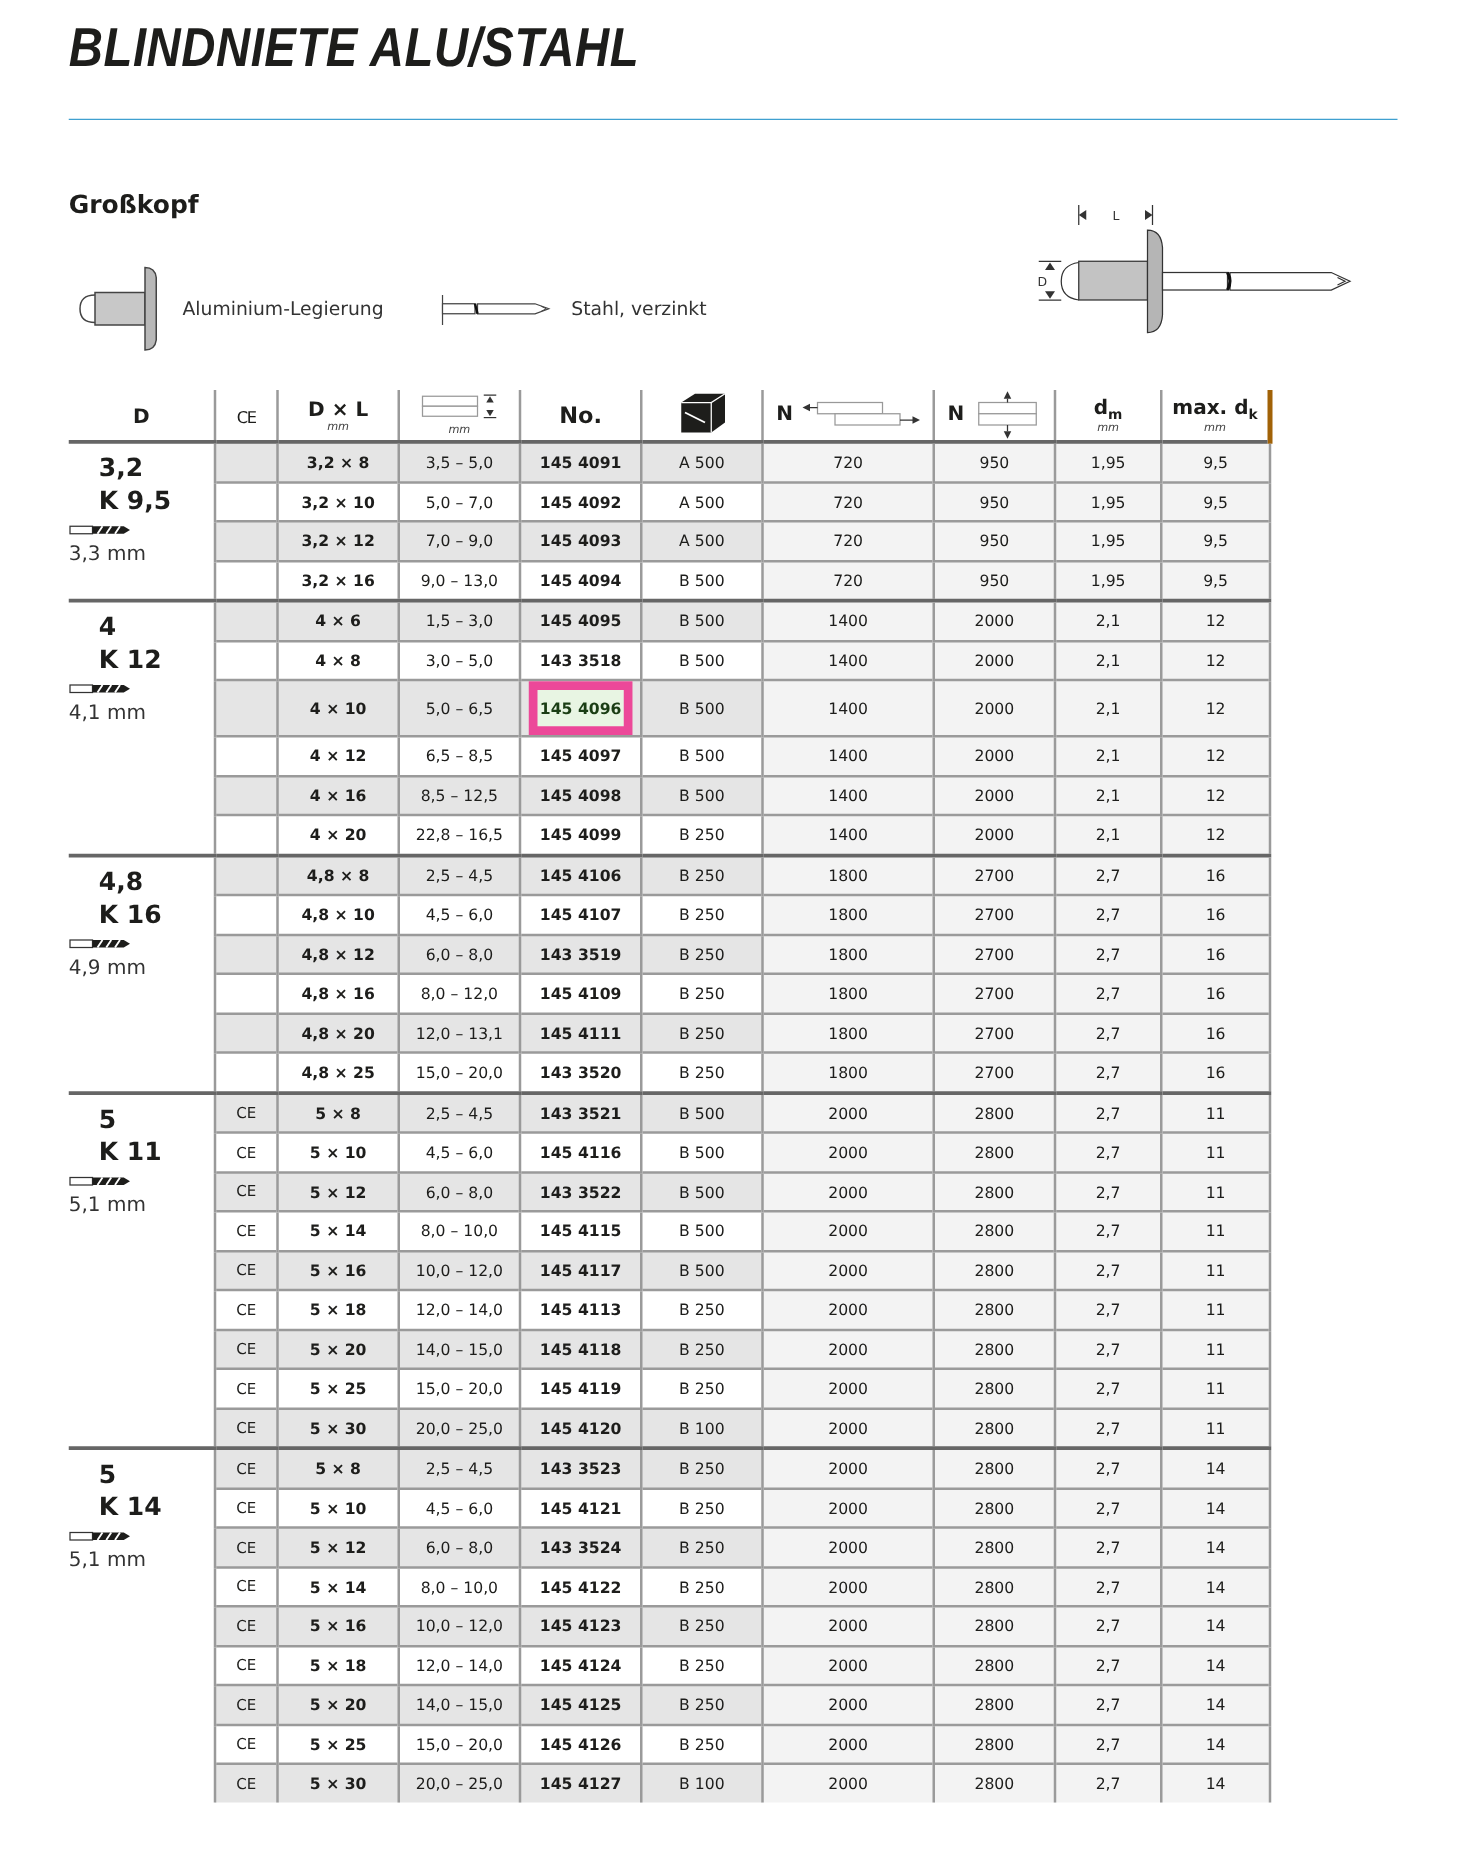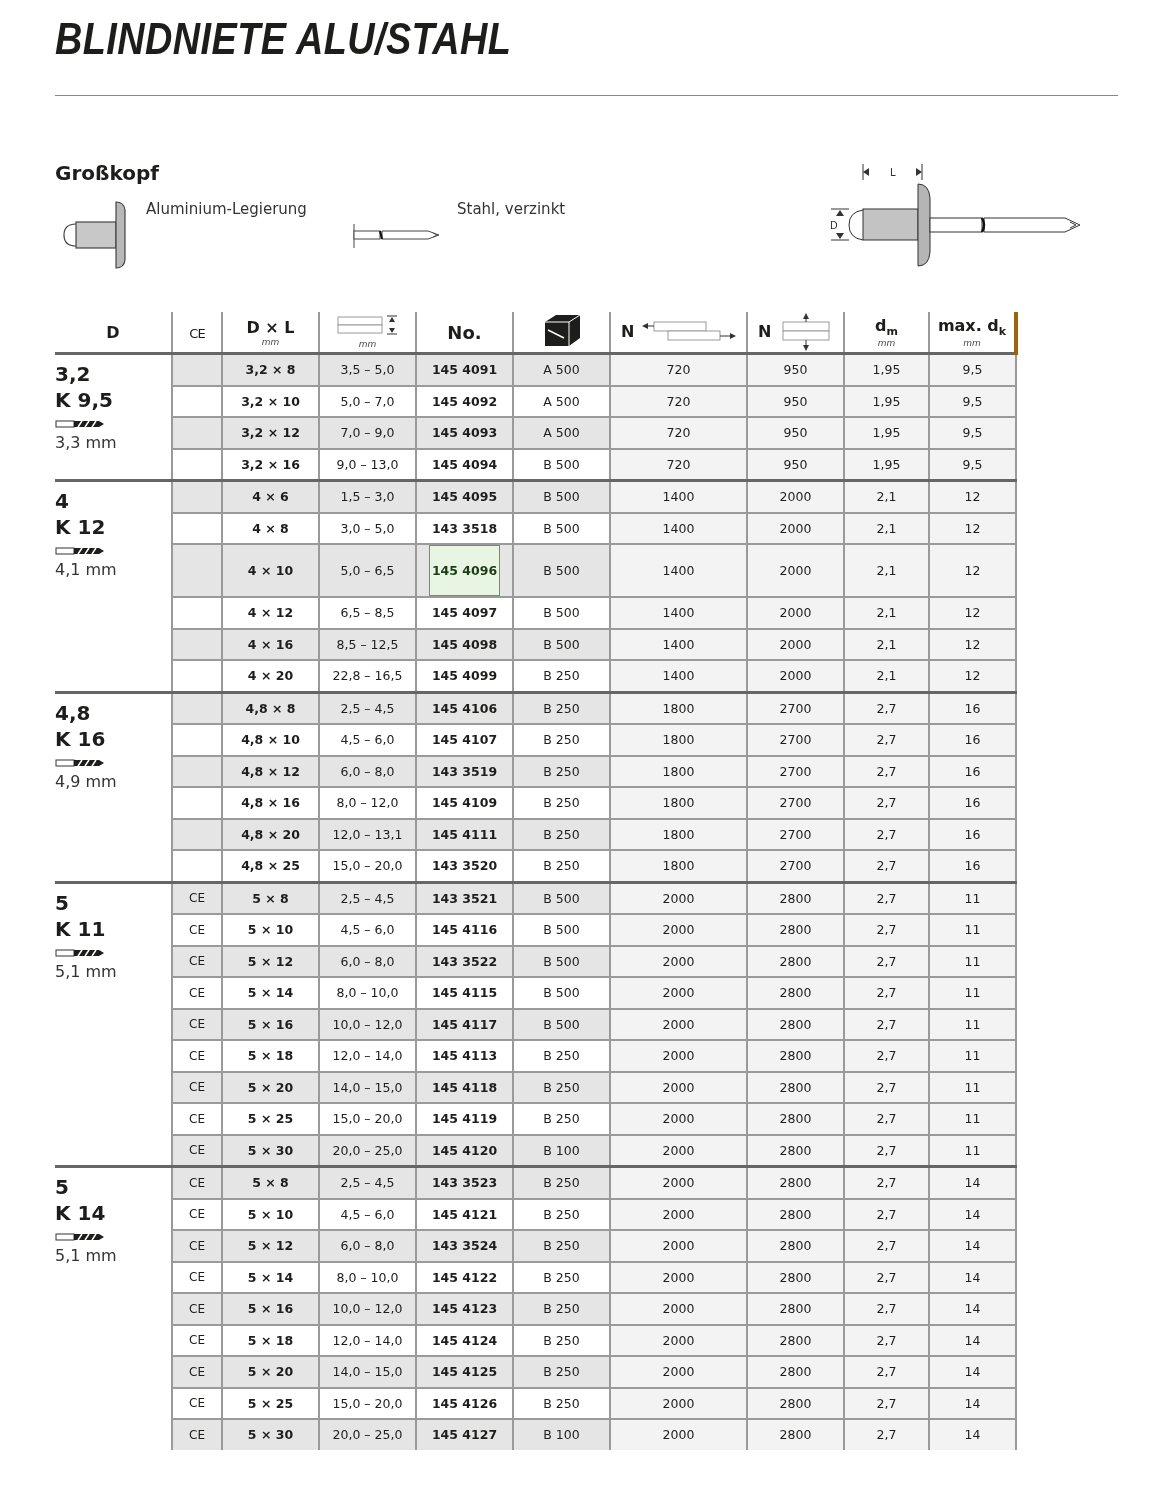--- a/index.html
+++ b/index.html
@@ -1,41 +1,41 @@
 <!DOCTYPE html>
 <html><head>
 <meta charset="utf-8">
 <style>
   html, body { margin:0; padding:0; background:#ffffff; }
   body { width:1169px; height:1497px; position:relative; font-family:"DejaVu Sans", sans-serif; color:#1d1d1b; overflow:hidden; }
   .title { position:absolute; left:55px; top:14px; font-family:"Liberation Sans", sans-serif; font-weight:bold; font-style:italic; font-size:44px; letter-spacing:0.5px; transform:scaleX(0.86); transform-origin:left top; color:#1d1d1b; }
   .rule { position:absolute; left:55px; top:95px; width:1063px; height:1px; background:#3fa0d0; }
-  .subtitle { position:absolute; left:55px; top:151px; font-size:20px; font-weight:bold;margin-top:10px; }
-  .legend { position:absolute; top:200px; height:70px; display:flex; align-items:flex-start; }
+  .subtitle { position:absolute; left:55px; top:151px; font-size:20px; font-weight:bold; }
+  .legend { position:absolute; top:212px; height:70px; display:flex; align-items:center; }
   .legend .lbl { font-size:15px; color:#333; margin-left:14px; }
   .diagram { position:absolute; left:825px; top:158px; }
 
   table { position:absolute; left:55px; top:312px; border-collapse:collapse; table-layout:fixed; }
   th { font-size:16px; font-weight:bold; height:40px; border-bottom:3px solid #666; text-align:center; vertical-align:middle; padding:0; position:relative; }
   th + th, td.c { border-left:2px solid #9a9a9a; }
   th small { display:block; font-size:9px; font-weight:normal; color:#444;font-style:italic; }
   td { height:29.5px; padding:0; font-size:12.5px; text-align:center; vertical-align:middle; border-top:2px solid #9a9a9a; }
   td.grp { text-align:left; vertical-align:top; border-top:none; background:#fff; padding-top:6px; padding-left:0; }
   tr.first td { border-top:3px solid #666; }
   tr.first td.grp { border-top:3px solid #666; }
   td.bold { font-weight:bold; }
   td.last { border-right:2px solid #9a9a9a; }
   tr.odd td.alt { background:#e5e5e5; }
   tr.even td.alt { background:#ffffff; }
   td.rt { background:#f3f3f3; }
   td.ce { font-size:12px; }
-  .g1 { font-size:20px; font-weight:bold; line-height:26px; }
+  .g1 { font-size:20px; font-weight:bold; line-height:26px;margin-left:24px; }
   .gmm { font-size:16px; color:#333; margin-top:4px; }
   .drill { margin-top:6px; display:block; }
-  .hl { display:inline-block; border:1px solid #ec4899; background:#e8f5e3; color:#1a3d14; padding:17px 2px; }
+  .hl { display:inline-block; border:7px solid #ec4899; background:#e8f5e3; color:#1a3d14; padding:7px 2px; }
 </style>
 </head>
 <body>
 
 <div class="title">BLINDNIETE ALU/STAHL</div>
 <div class="rule"></div>
 <div class="subtitle">Großkopf</div>
 
 <div class="legend" style="left:62px;">
   <svg width="70" height="70" viewBox="0 0 70 70">

